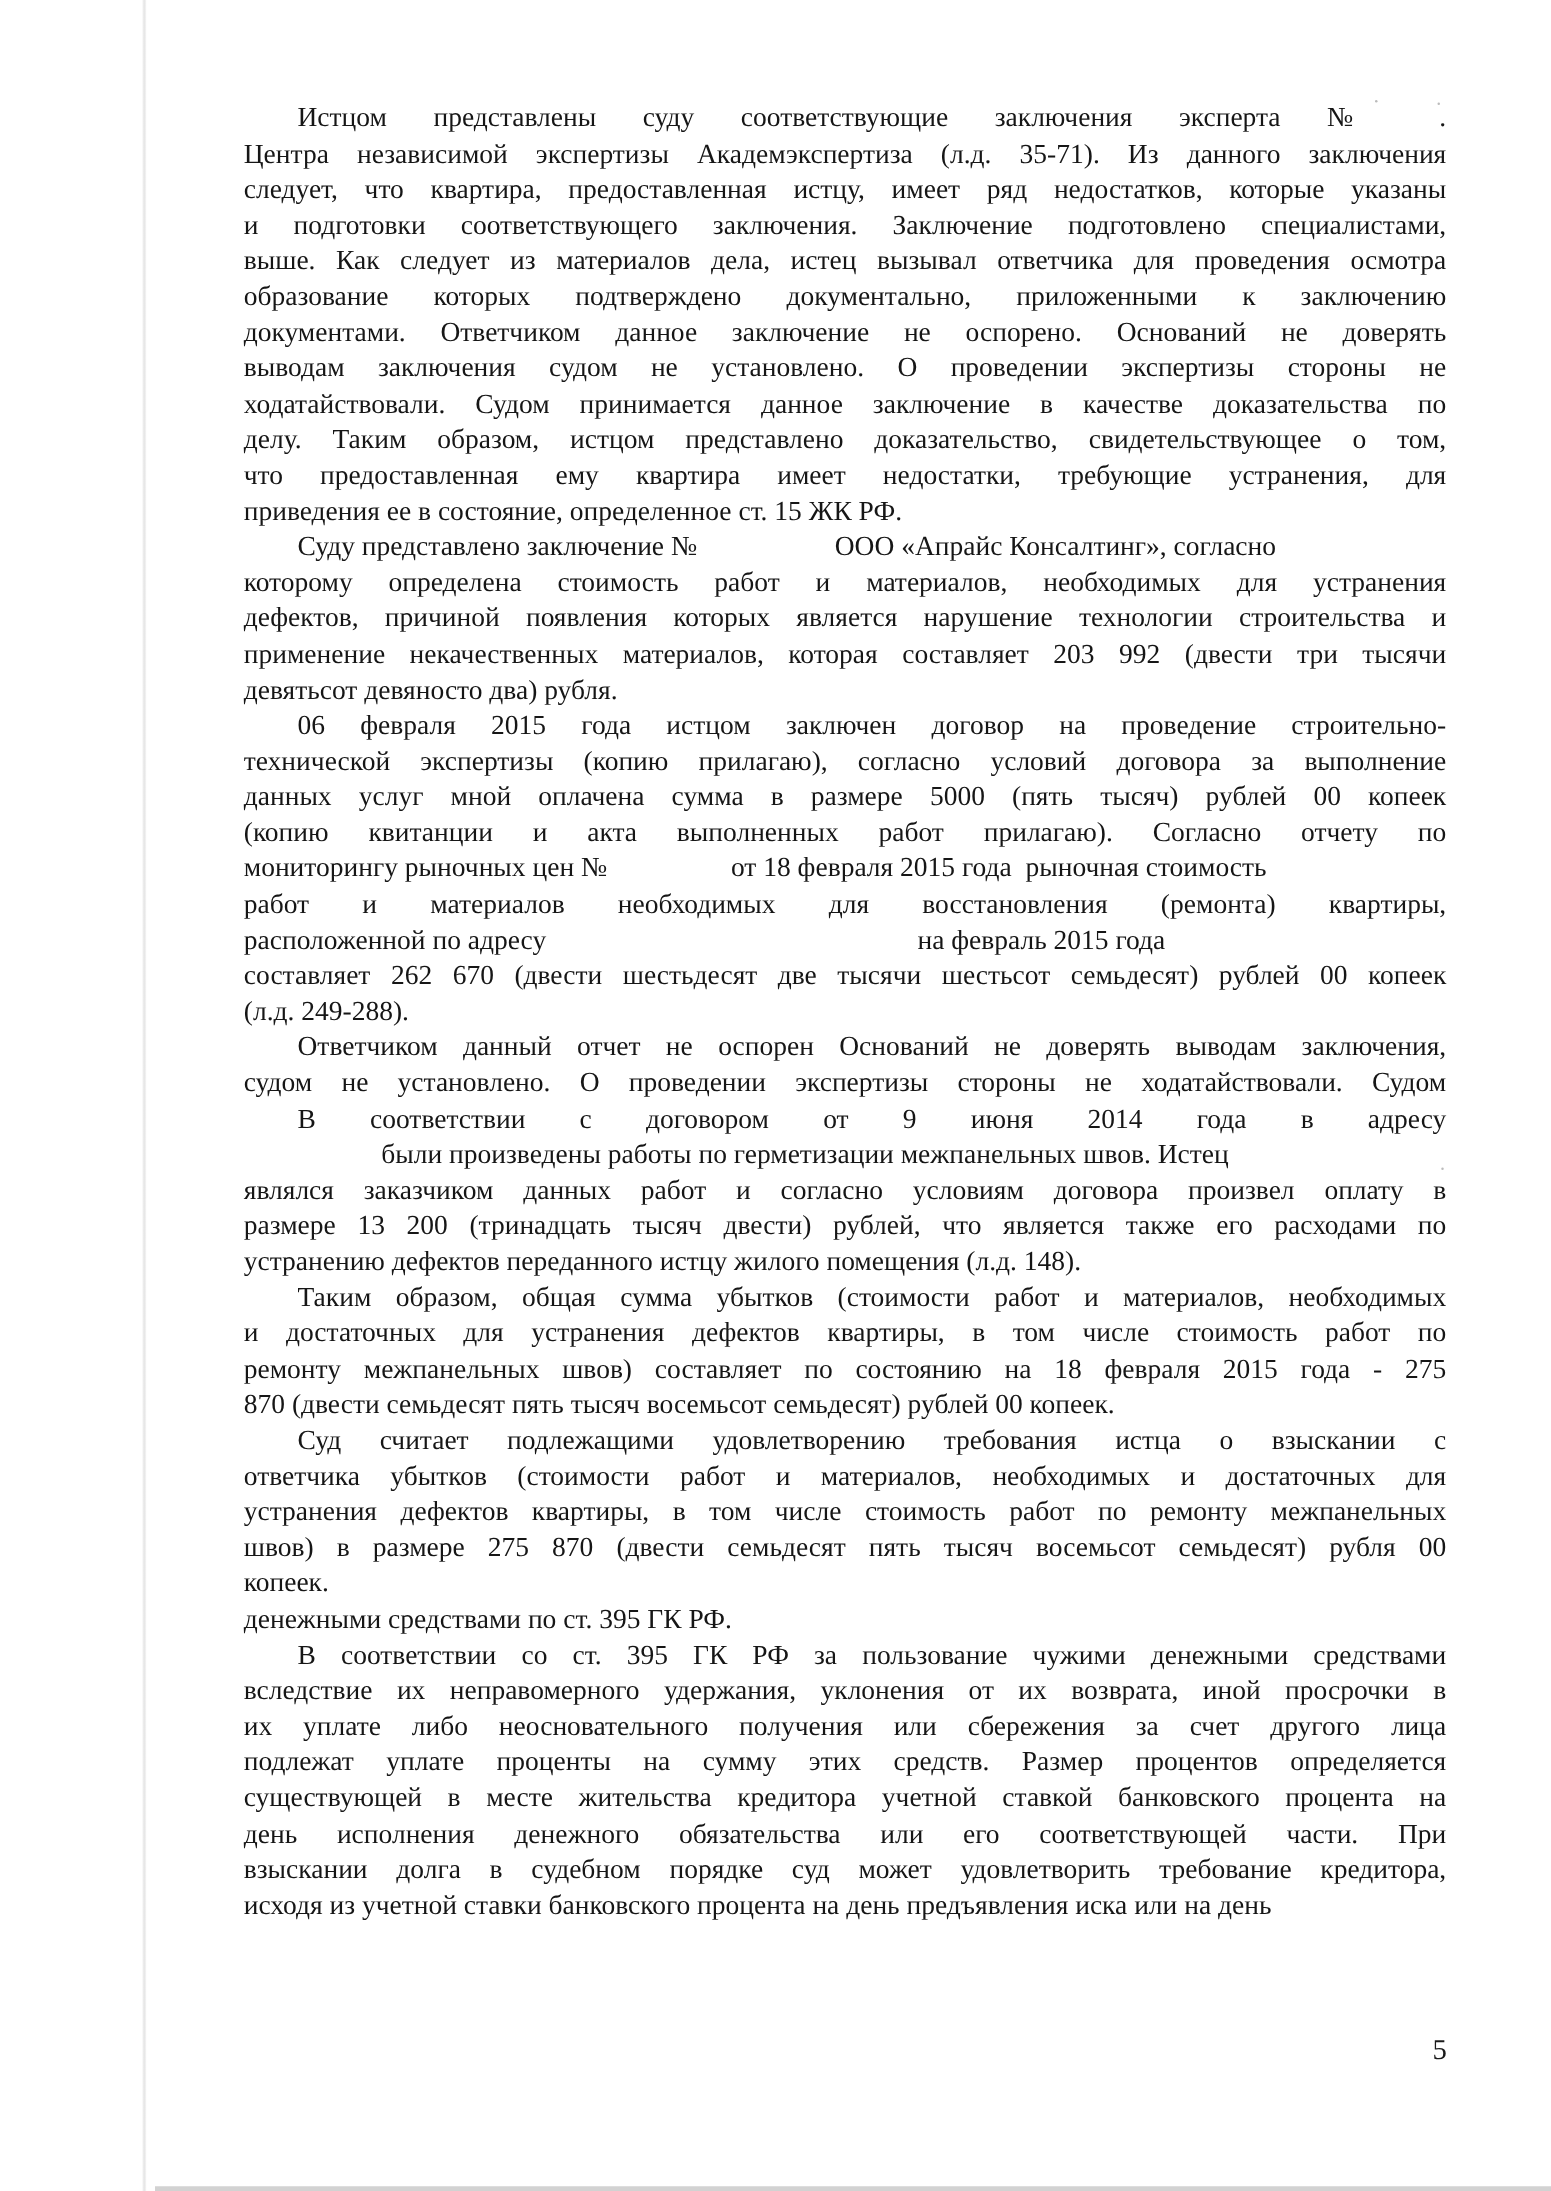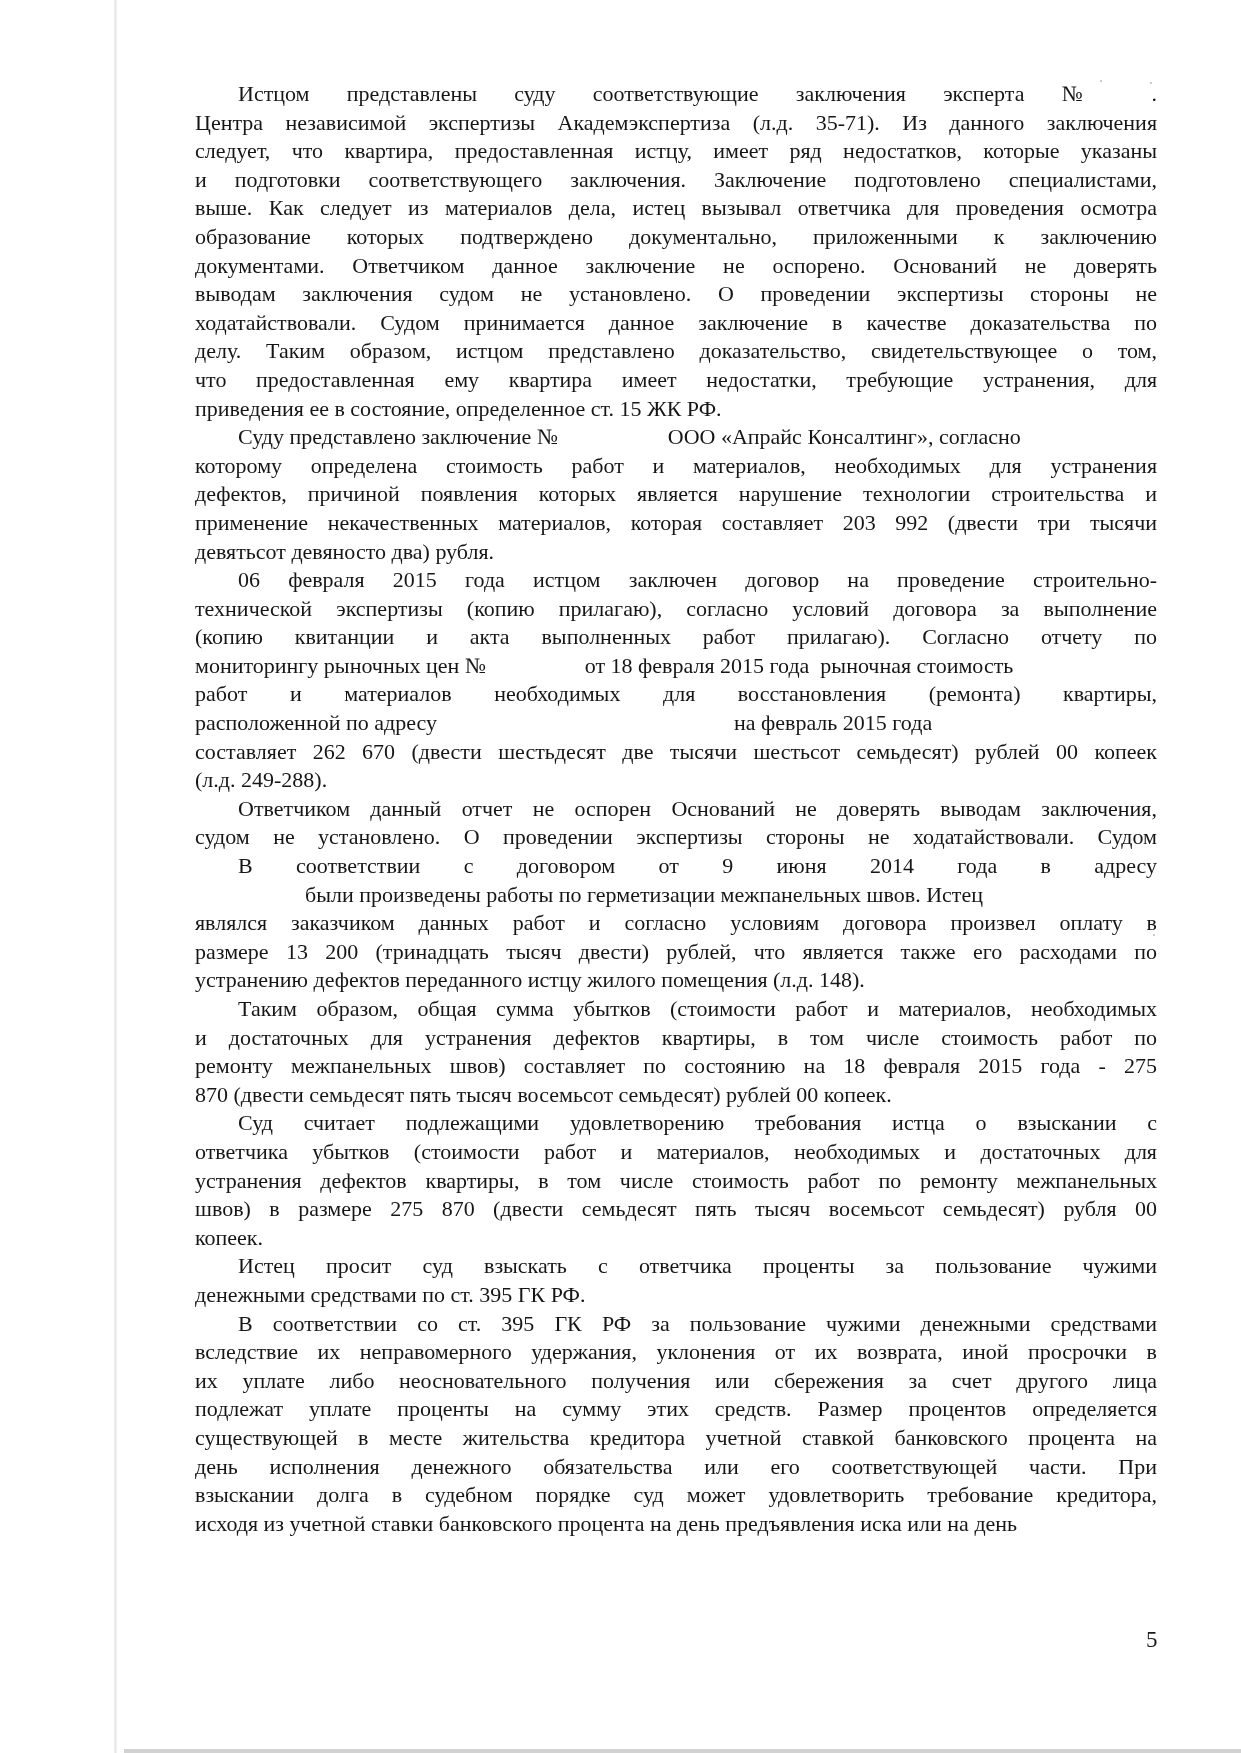--- a/index.html
+++ b/index.html
@@ -56,20 +56,21 @@
     <div>
       <span class="line indent" style="white-space: pre; text-align: left; text-align-last: left;">Суду представлено заключение №                    ООО «Апрайс Консалтинг», согласно</span>
       <span class="line">которому определена стоимость работ и материалов, необходимых для устранения</span>
       <span class="line">дефектов, причиной появления которых является нарушение технологии строительства и</span>
       <span class="line">применение некачественных материалов, которая составляет 203 992 (двести три тысячи</span>
       <span class="line last">девятьсот девяносто два) рубля.</span>
     </div>
     <div>
       <span class="line indent">06 февраля 2015 года истцом заключен договор на проведение строительно-</span>
       <span class="line">технической экспертизы (копию прилагаю), согласно условий договора за выполнение</span>
+      <span class="line">данных услуг мной оплачена сумма в размере 5000 (пять тысяч) рублей 00 копеек</span>
       <span class="line">(копию квитанции и акта выполненных работ прилагаю). Согласно отчету по</span>
       <span class="line" style="white-space: pre; text-align: left; text-align-last: left;">мониторингу рыночных цен №                  от 18 февраля 2015 года  рыночная стоимость</span>
       <span class="line">работ и материалов необходимых для восстановления (ремонта) квартиры,</span>
       <span class="line" style="white-space: pre; text-align: left; text-align-last: left;">расположенной по адресу                                                      на февраль 2015 года</span>
       <span class="line">составляет 262 670 (двести шестьдесят две тысячи шестьсот семьдесят) рублей 00 копеек</span>
       <span class="line last">(л.д. 249-288).</span>
     </div>
     <div>
       <span class="line indent">Ответчиком данный отчет не оспорен Оснований не доверять выводам заключения,</span>
       <span class="line">судом не установлено. О проведении экспертизы стороны не ходатайствовали. Судом</span>
@@ -88,21 +89,20 @@
       <span class="line last">870 (двести семьдесят пять тысяч восемьсот семьдесят) рублей 00 копеек.</span>
     </div>
     <div>
       <span class="line indent">Суд считает подлежащими удовлетворению требования истца о взыскании с</span>
       <span class="line">ответчика убытков (стоимости работ и материалов, необходимых и достаточных для</span>
       <span class="line">устранения дефектов квартиры, в том числе стоимость работ по ремонту межпанельных</span>
       <span class="line">швов) в размере 275 870 (двести семьдесят пять тысяч восемьсот семьдесят) рубля 00</span>
       <span class="line last">копеек.</span>
     </div>
     <div>
-      <span class="line indent">Истец просит суд взыскать с ответчика проценты за пользование чужими</span>
       <span class="line last">денежными средствами по ст. 395 ГК РФ.</span>
     </div>
     <div>
       <span class="line indent">В соответствии со ст. 395 ГК РФ за пользование чужими денежными средствами</span>
       <span class="line">вследствие их неправомерного удержания, уклонения от их возврата, иной просрочки в</span>
       <span class="line">их уплате либо неосновательного получения или сбережения за счет другого лица</span>
       <span class="line">подлежат уплате проценты на сумму этих средств. Размер процентов определяется</span>
       <span class="line">существующей в месте жительства кредитора учетной ставкой банковского процента на</span>
       <span class="line">день исполнения денежного обязательства или его соответствующей части. При</span>
       <span class="line">взыскании долга в судебном порядке суд может удовлетворить требование кредитора,</span>

